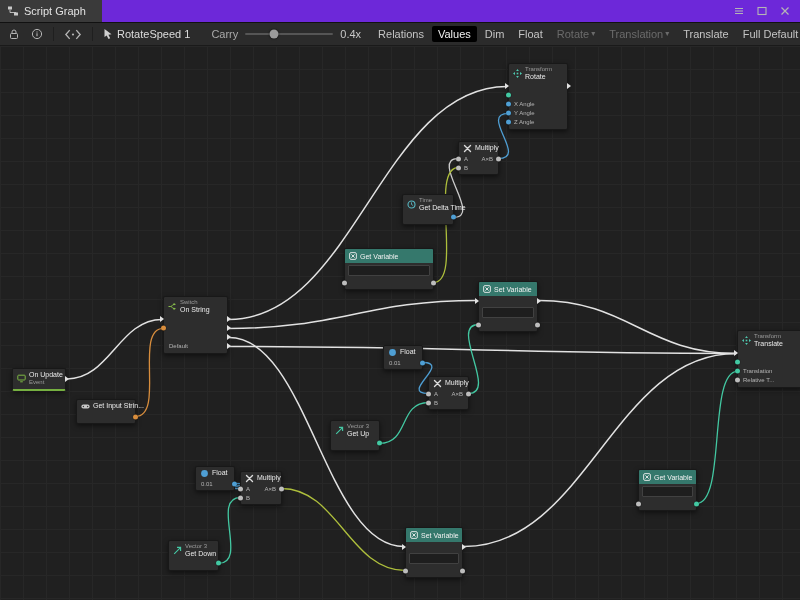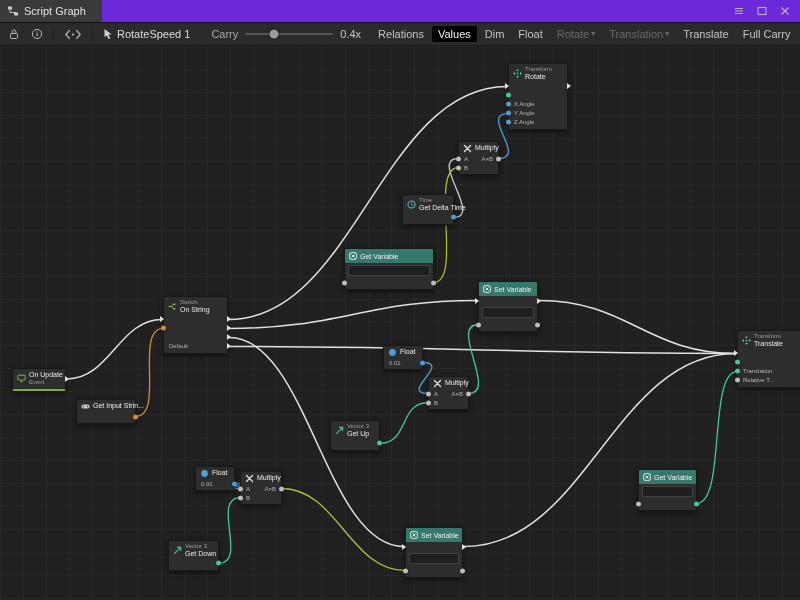--- a/index.html
+++ b/index.html
@@ -144,21 +144,21 @@
         <span class="dd">▾</span>
       </span>
       <span class="tbbtn disabled">
         <span>Translation</span>
         <span class="dd">▾</span>
       </span>
       <span class="tbbtn normal">
         <span>Translate</span>
       </span>
       <span class="tbbtn normal">
-        <span>Full Carry</span>
+        <span>Full Default</span>
       </span>
     </div>
 </div>
 
 <div id="canvas">
   <svg id="edges">
       <path d="M67,332.96875 C109.75,332.96875 119.25,273.4375 162,273.4375" stroke="#e2e2e2" stroke-width="1.5" fill="none"></path>
       <path d="M135.5,370.5 C165.5,370.5 133.5,282.4375 163.5,282.4375" stroke="#d78d3d" stroke-width="1.3" fill="none"></path>
       <path d="M229,273.4375 C354.1,273.4375 381.9,40.4375 507,40.4375" stroke="#e2e2e2" stroke-width="1.5" fill="none"></path>
       <path d="M229,282.4375 C340.6,282.4375 365.4,254.5 477,254.5" stroke="#e2e2e2" stroke-width="1.5" fill="none"></path>

